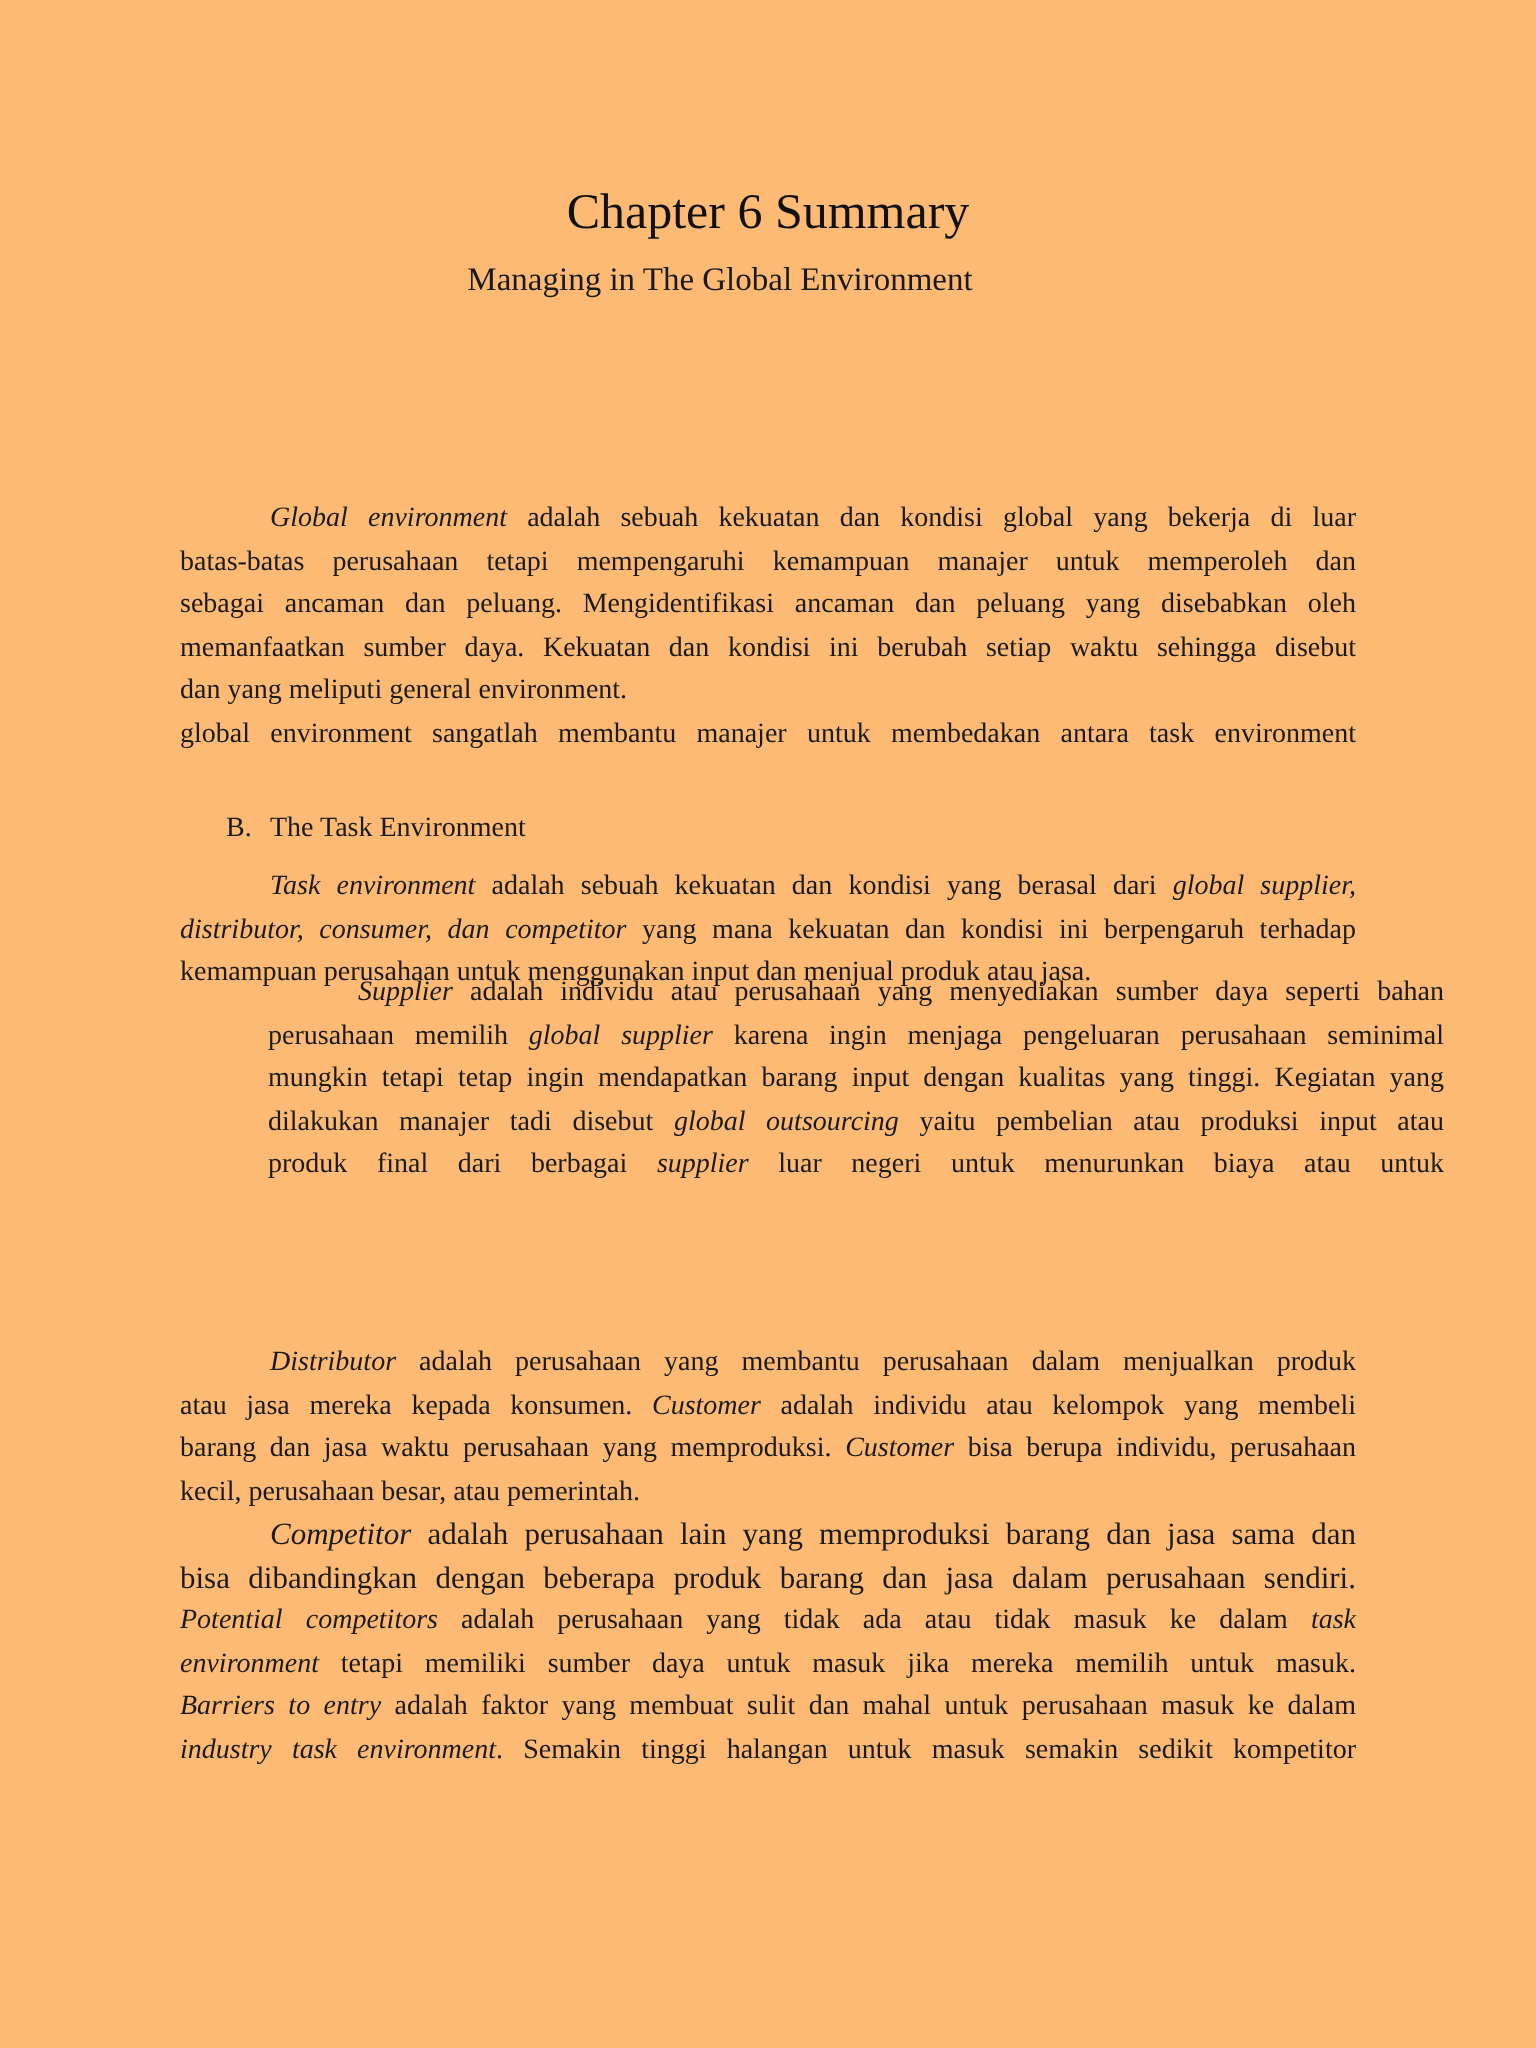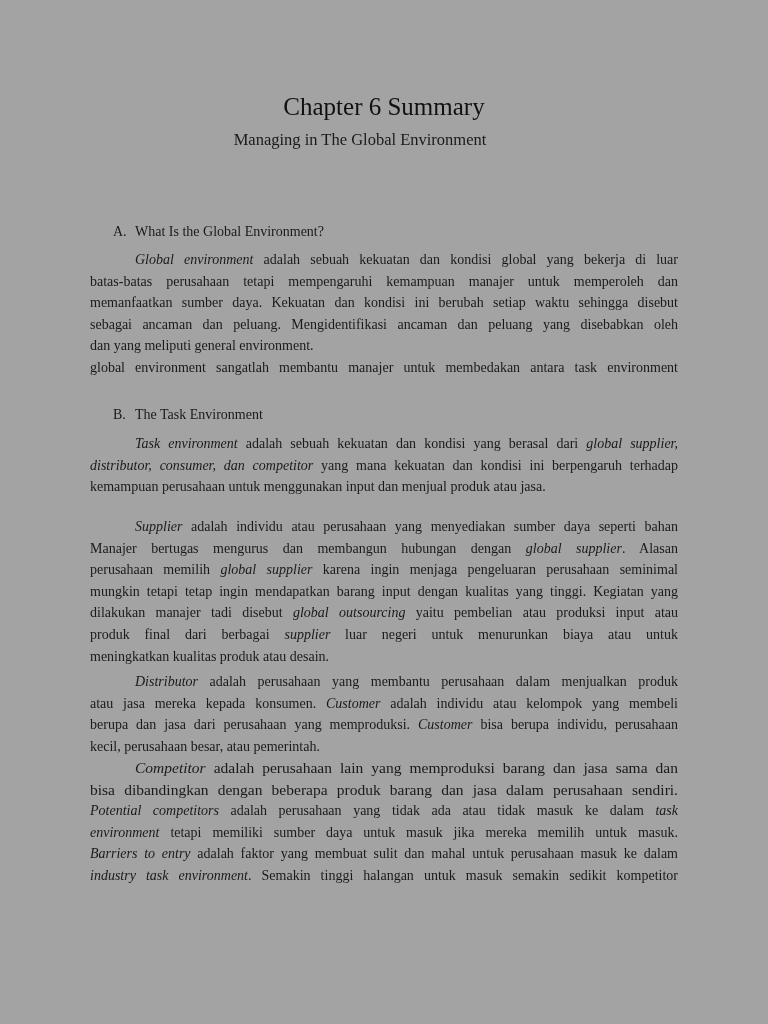--- a/index.html
+++ b/index.html
@@ -1,19 +1,19 @@
 <!DOCTYPE html>
 <html><head>
 <meta charset="utf-8">
 <style>
   html, body { margin: 0; padding: 0; background: #ffffff; }
   body { width: 768px; height: 1024px; overflow: hidden; position: relative; }
   .page {
     position: absolute; left: 0; top: 0; width: 768px; height: 1024px;
-    background: #a3a3a3; color: #1a1a1a;
+    background: #fdba74; color: #1a1a1a;
     font-family: "Liberation Serif", "DejaVu Serif", serif;
   }
   .title {
     position: absolute; top: 92px; left: 0; width: 768px; text-align: center;
     font-size: 25px; line-height: 30px; color: #111;
   }
   .subtitle {
     position: absolute; top: 129px; left: 0; width: 720px; text-align: center;
     font-size: 16.5px; line-height: 22px; color: #1a1a1a;
   }
@@ -32,57 +32,52 @@
   i { font-style: italic; }
 </style>
 </head>
 <body>
 
 <div class="page">
 
   <div class="title">Chapter 6 Summary</div>
   <div class="subtitle">Managing in The Global Environment</div>
 
-  <div class="heading" style="top:222px;">
-    <span class="mark">A.</span><span>What Is the Global Environment?</span>
-  </div>
 
   <div class="para" style="top:249px;">
     <span class="line indent"><i>Global environment</i><span> adalah sebuah kekuatan dan kondisi global yang bekerja di luar</span></span>
     <span class="line">batas-batas perusahaan tetapi mempengaruhi kemampuan manajer untuk memperoleh dan</span>
+    <span class="line">sebagai ancaman dan peluang. Mengidentifikasi ancaman dan peluang yang disebabkan oleh</span>
     <span class="line">memanfaatkan sumber daya. Kekuatan dan kondisi ini berubah setiap waktu sehingga disebut</span>
-    <span class="line">sebagai ancaman dan peluang. Mengidentifikasi ancaman dan peluang yang disebabkan oleh</span>
     <span class="line last">dan yang meliputi general environment.</span>
     <span class="line">global environment sangatlah membantu manajer untuk membedakan antara task environment</span>
   </div>
 
   <div class="heading" style="top:405px;">
     <span class="mark">B.</span><span>The Task Environment</span>
   </div>
 
   <div class="para" style="top:433px;">
     <span class="line indent"><i>Task environment</i><span> adalah sebuah kekuatan dan kondisi yang berasal dari </span><i>global supplier,</i></span>
     <span class="line"><i>distributor, consumer, dan competitor</i><span> yang mana kekuatan dan kondisi ini berpengaruh terhadap</span></span>
     <span class="line last">kemampuan perusahaan untuk menggunakan input dan menjual produk atau jasa.</span>
   </div>
 
-  <div class="para" style="top:516px;">
+  <div class="para" style="top:486px;margin-left:44px;">
     <span class="line indent"><i>Supplier</i><span> adalah individu atau perusahaan yang menyediakan sumber daya seperti bahan</span></span>
-    <span class="line"><span>Manajer bertugas mengurus dan membangun hubungan dengan </span><i>global supplier</i><span>. Alasan</span></span>
     <span class="line"><span>perusahaan memilih </span><i>global supplier</i><span> karena ingin menjaga pengeluaran perusahaan seminimal</span></span>
     <span class="line">mungkin tetapi tetap ingin mendapatkan barang input dengan kualitas yang tinggi. Kegiatan yang</span>
     <span class="line"><span>dilakukan manajer tadi disebut </span><i>global outsourcing</i><span> yaitu pembelian atau produksi input atau</span></span>
     <span class="line"><span>produk final dari berbagai </span><i>supplier</i><span>  luar negeri untuk menurunkan biaya atau untuk</span></span>
-    <span class="line last">meningkatkan kualitas produk atau desain.</span>
   </div>
 
   <div class="para" style="top:671px;">
     <span class="line indent"><i>Distributor</i><span> adalah perusahaan yang membantu perusahaan dalam menjualkan produk</span></span>
     <span class="line"><span>atau jasa mereka kepada konsumen. </span><i>Customer</i><span> adalah individu atau kelompok yang membeli</span></span>
-    <span class="line"><span>berupa dan jasa dari perusahaan yang memproduksi. </span><i>Customer</i><span> bisa berupa individu, perusahaan</span></span>
+    <span class="line"><span>barang dan jasa waktu perusahaan yang memproduksi. </span><i>Customer</i><span> bisa berupa individu, perusahaan</span></span>
     <span class="line last">kecil, perusahaan besar, atau pemerintah.</span>
   </div>
 
   <div class="para" style="top:757px;">
     <span class="line indent big"><i>Competitor</i><span> adalah perusahaan lain yang memproduksi barang dan jasa sama dan</span></span>
     <span class="line big">bisa dibandingkan dengan beberapa produk barang dan jasa dalam perusahaan sendiri.</span>
     <span class="line"><i>Potential competitors</i><span> adalah perusahaan yang tidak ada atau tidak masuk ke dalam </span><i>task</i></span>
     <span class="line"><i>environment</i><span> tetapi memiliki sumber daya untuk masuk jika mereka memilih untuk masuk.</span></span>
     <span class="line"><i>Barriers to entry</i><span> adalah faktor yang membuat sulit dan mahal untuk perusahaan masuk ke dalam</span></span>
     <span class="line"><i>industry task environment</i><span>. Semakin tinggi halangan untuk masuk semakin sedikit kompetitor</span></span>

